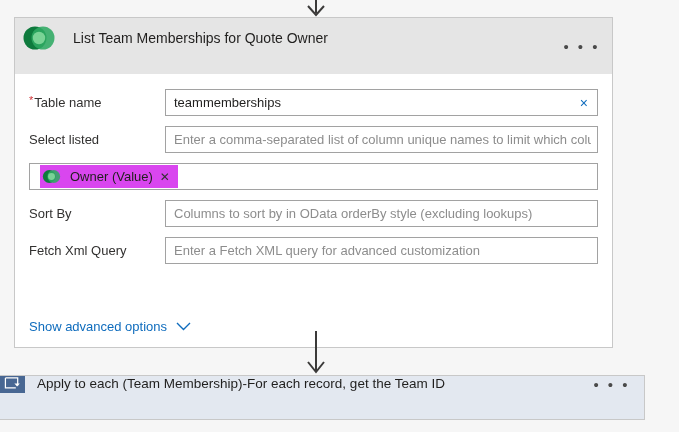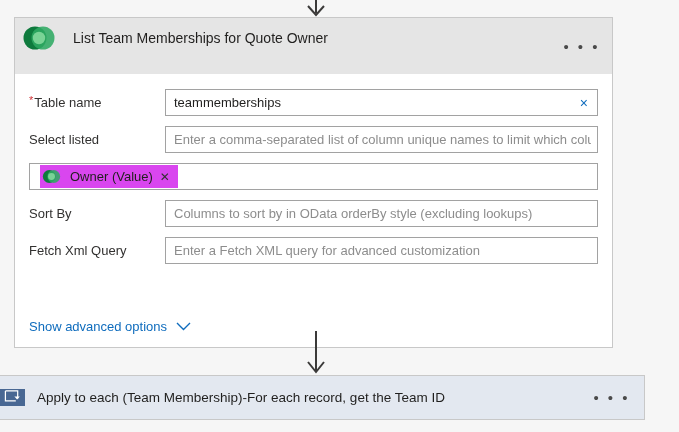--- a/index.html
+++ b/index.html
@@ -190,21 +190,21 @@
   }
 
   
   #loop-card {
     position: absolute;
     left: 0px;
     top: 375px;
     width: 645px;
     height: 45px;
     display: flex;
-    align-items: center;
+    align-items: flex-start;
     border: 1px solid #c8c8c8;
     border-left: none;
     box-sizing: border-box;
     background: #e3e8f0;
   }
   .loop-icon-box {
     flex: 0 0 25px;
     background: #486793;
     display: flex;
     align-items: center;

